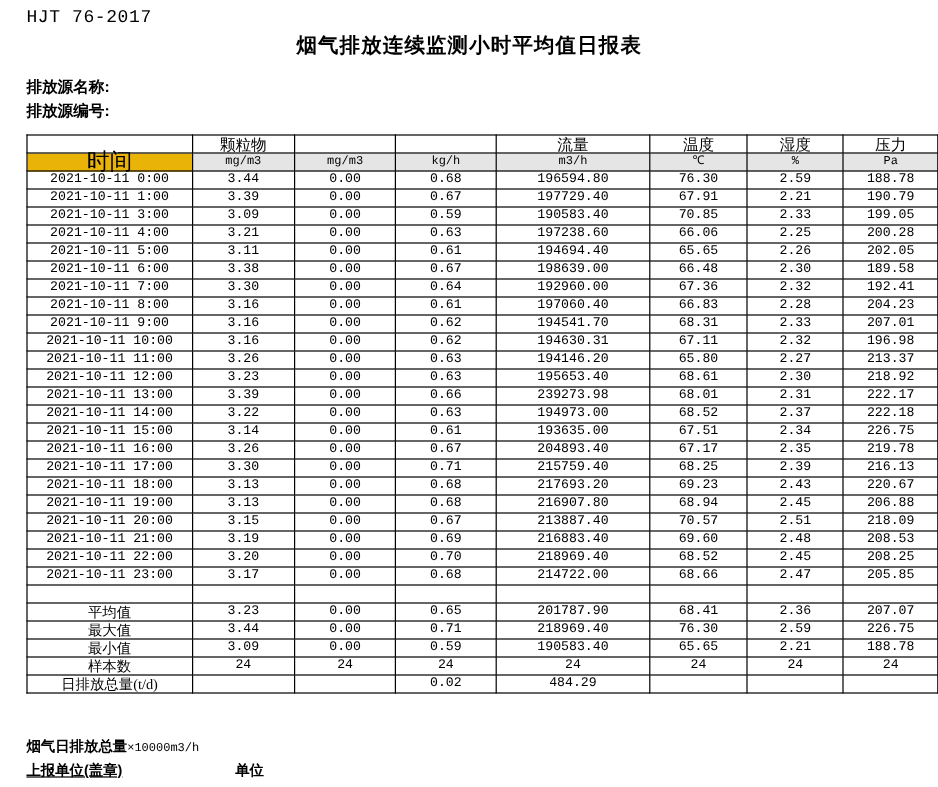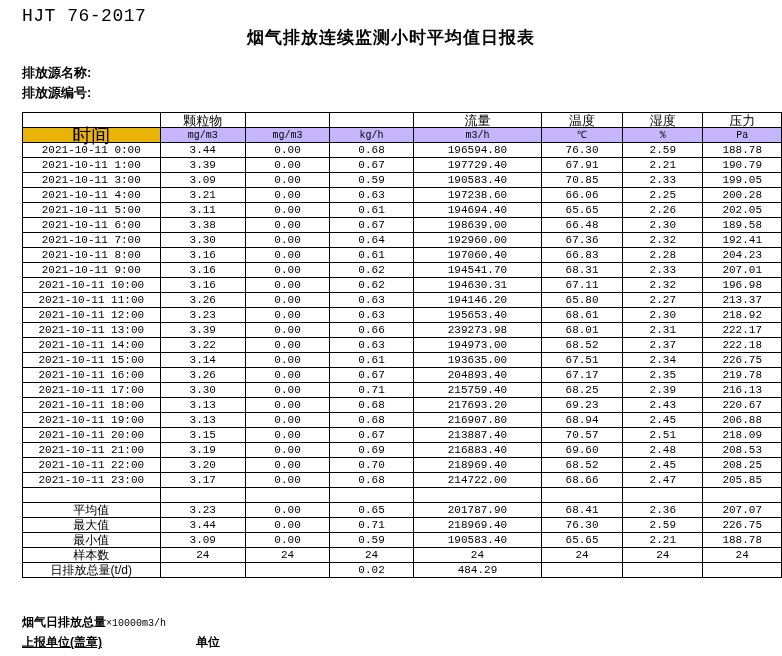--- a/index.html
+++ b/index.html
@@ -17,21 +17,21 @@
   }
   .doc {
     position: relative;
     width: 782px;
     height: 656px;
   }
   .std-code {
     position: absolute;
     left: 22px;
     top: 6px;
-    font-size: 18px;
+    font-size: 15px;
     font-family: "Liberation Mono", monospace;
     letter-spacing: 0.5px;
   }
   .title {
     position: absolute;
     left: 0;
     top: 26px;
     width: 782px;
     text-align: center;
     font-size: 17px;
@@ -69,40 +69,40 @@
     text-align: center;
     white-space: nowrap;
     line-height: 13px;
   }
   .hdr-top td {
     height: 28px;
     font-size: 13px;
     font-family: "Liberation Sans", sans-serif;
   }
   .hdr-unit td {
-    background: #c4b5fd;
+    background: #e5e5e5;
     height: 15px;
     font-size: 10px;
   }
   .hdr-unit td.time-cell {
     font-size: 19px;
     font-family: Liberation Serif, serif;
     background: #eab308;
   }
   td.c-time { width: 132px; }
   td.c-pm { width: 82px; }
   td.c-pm2 { width: 82px; }
   td.c-pm3 { width: 82px; }
   td.c-flow { width: 128px; }
   td.c-temp { width: 78px; }
   td.c-hum { width: 78px; }
   td.c-pres { width: 74px; }
   .blank-row td { height: 14px; }
   .stat-label {
-    font-family: Liberation Sans, sans-serif;
+    font-family: Liberation Serif, serif;
     font-size: 12px;
   }
   .footer-total {
     position: absolute;
     left: 22px;
     top: 614px;
     font-size: 12px;
     font-weight: bold;
   }
   .footer-total .unit-small {

